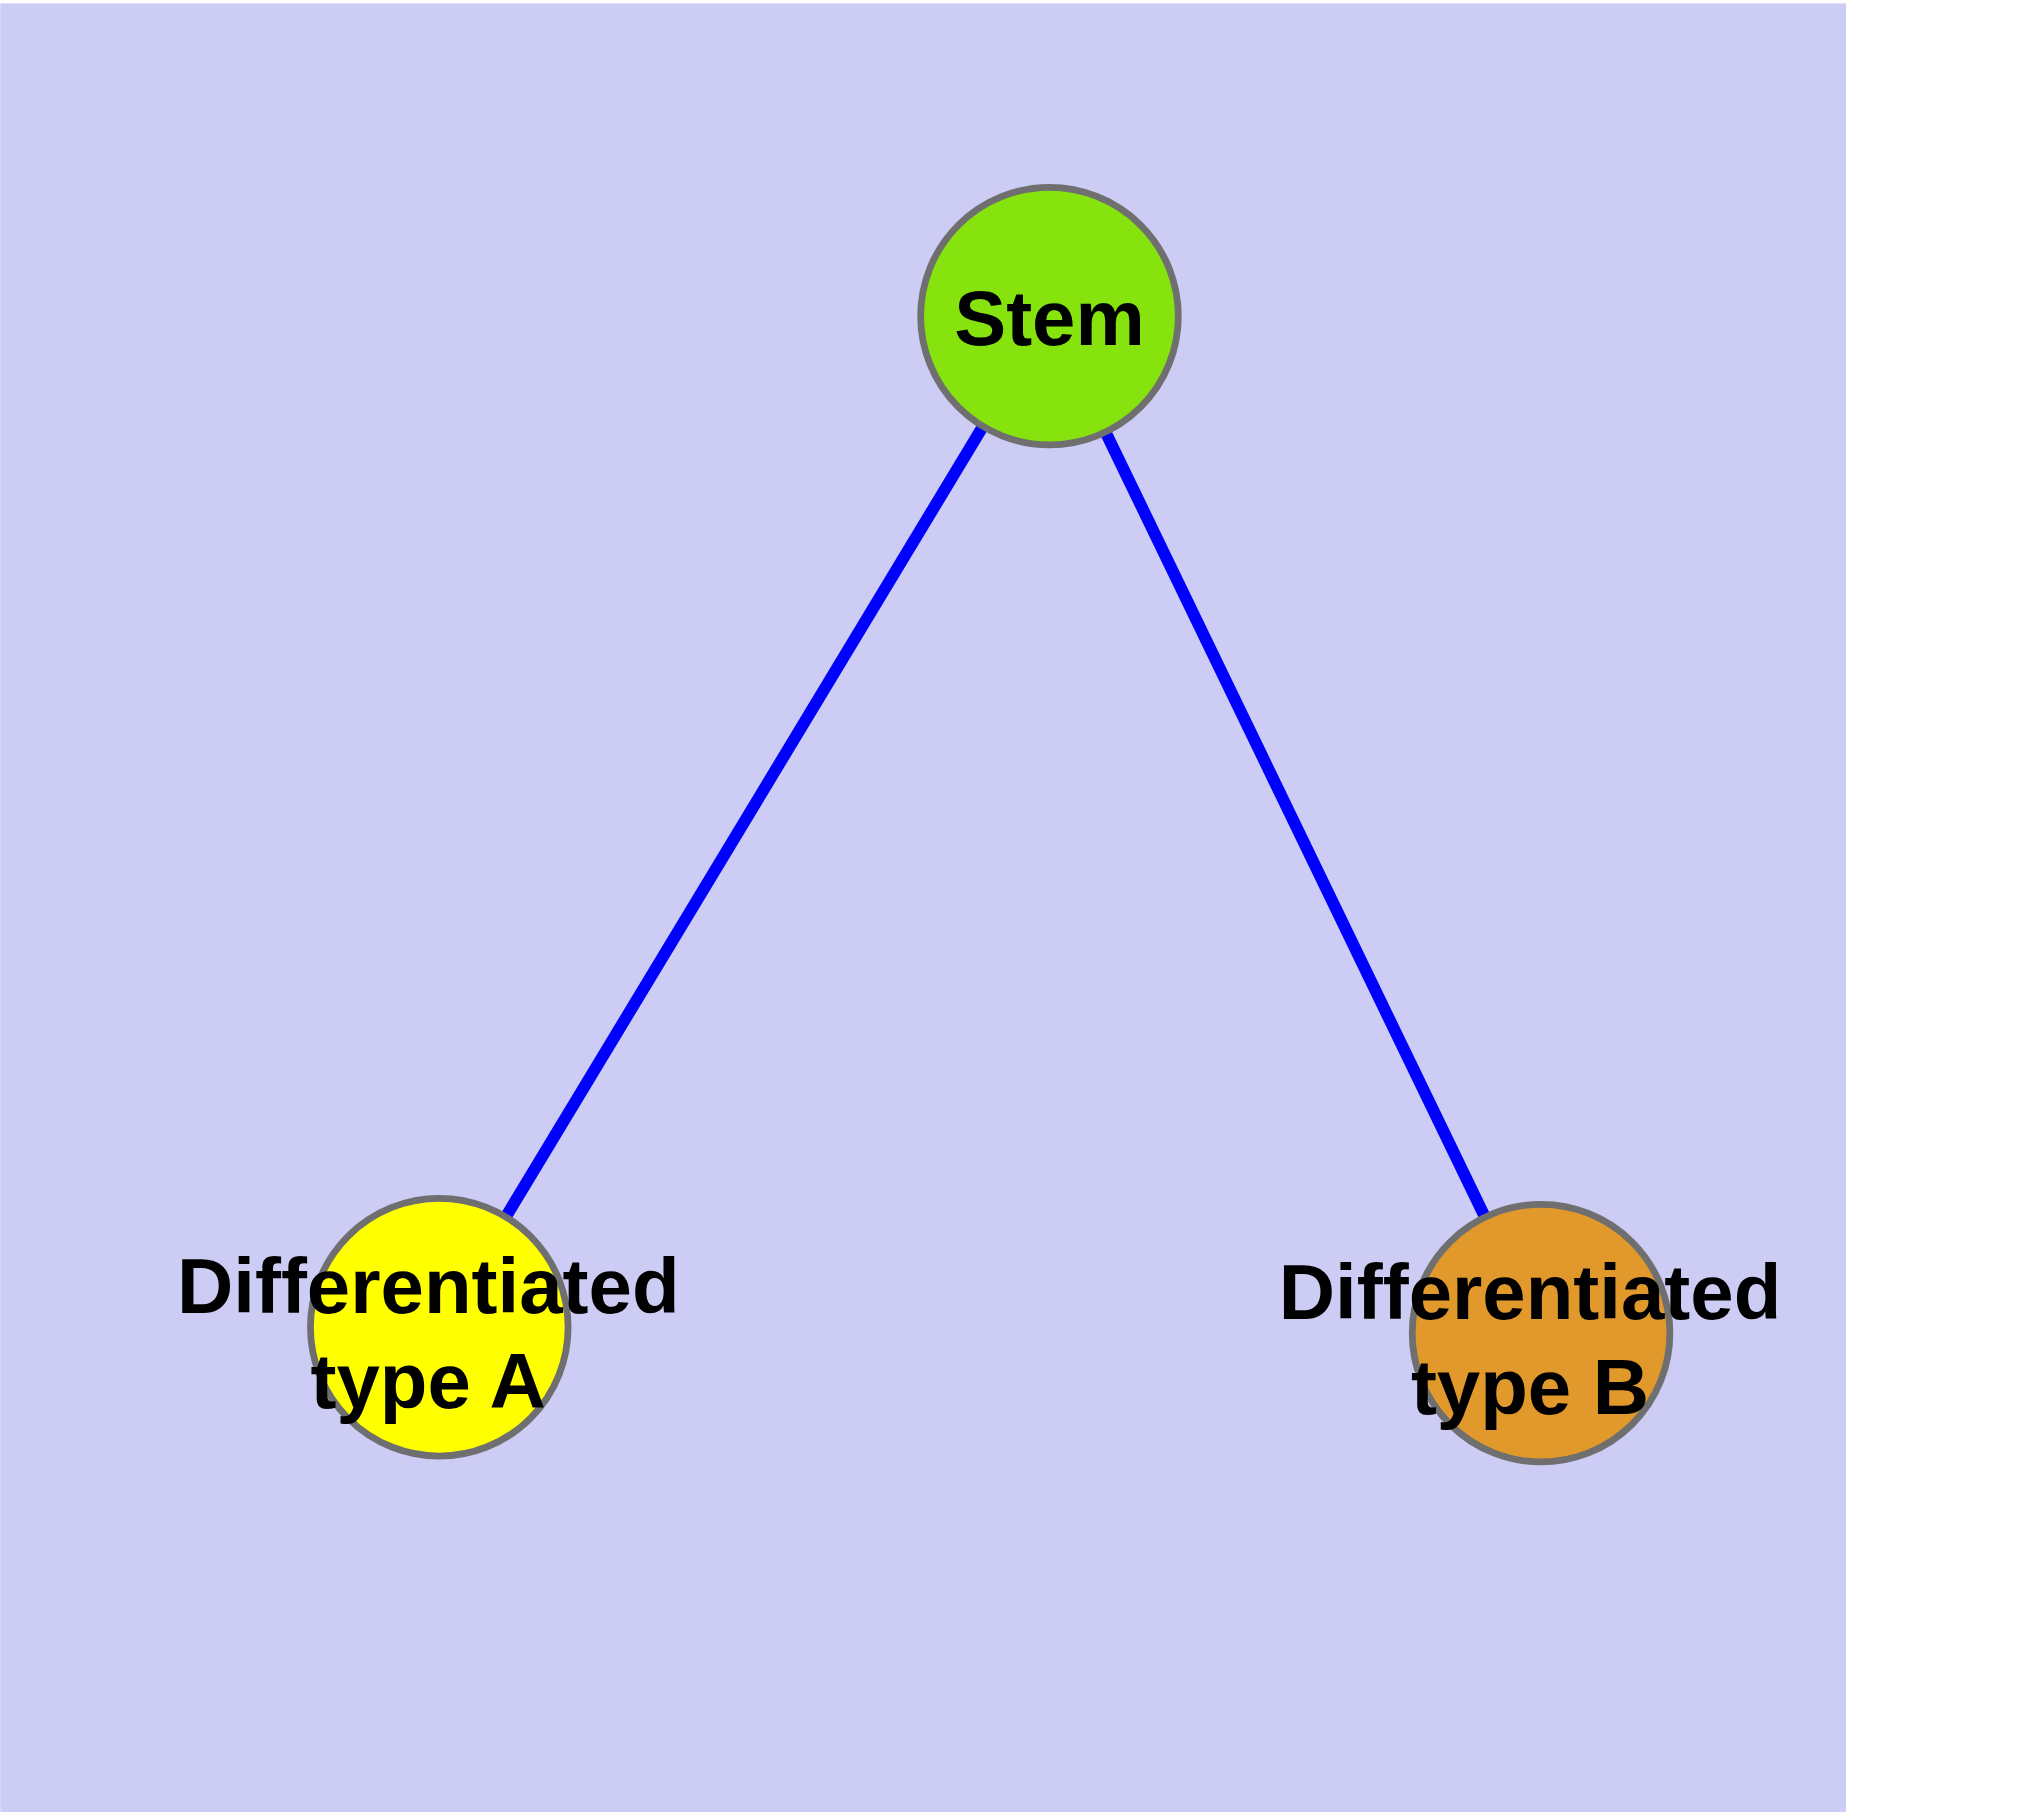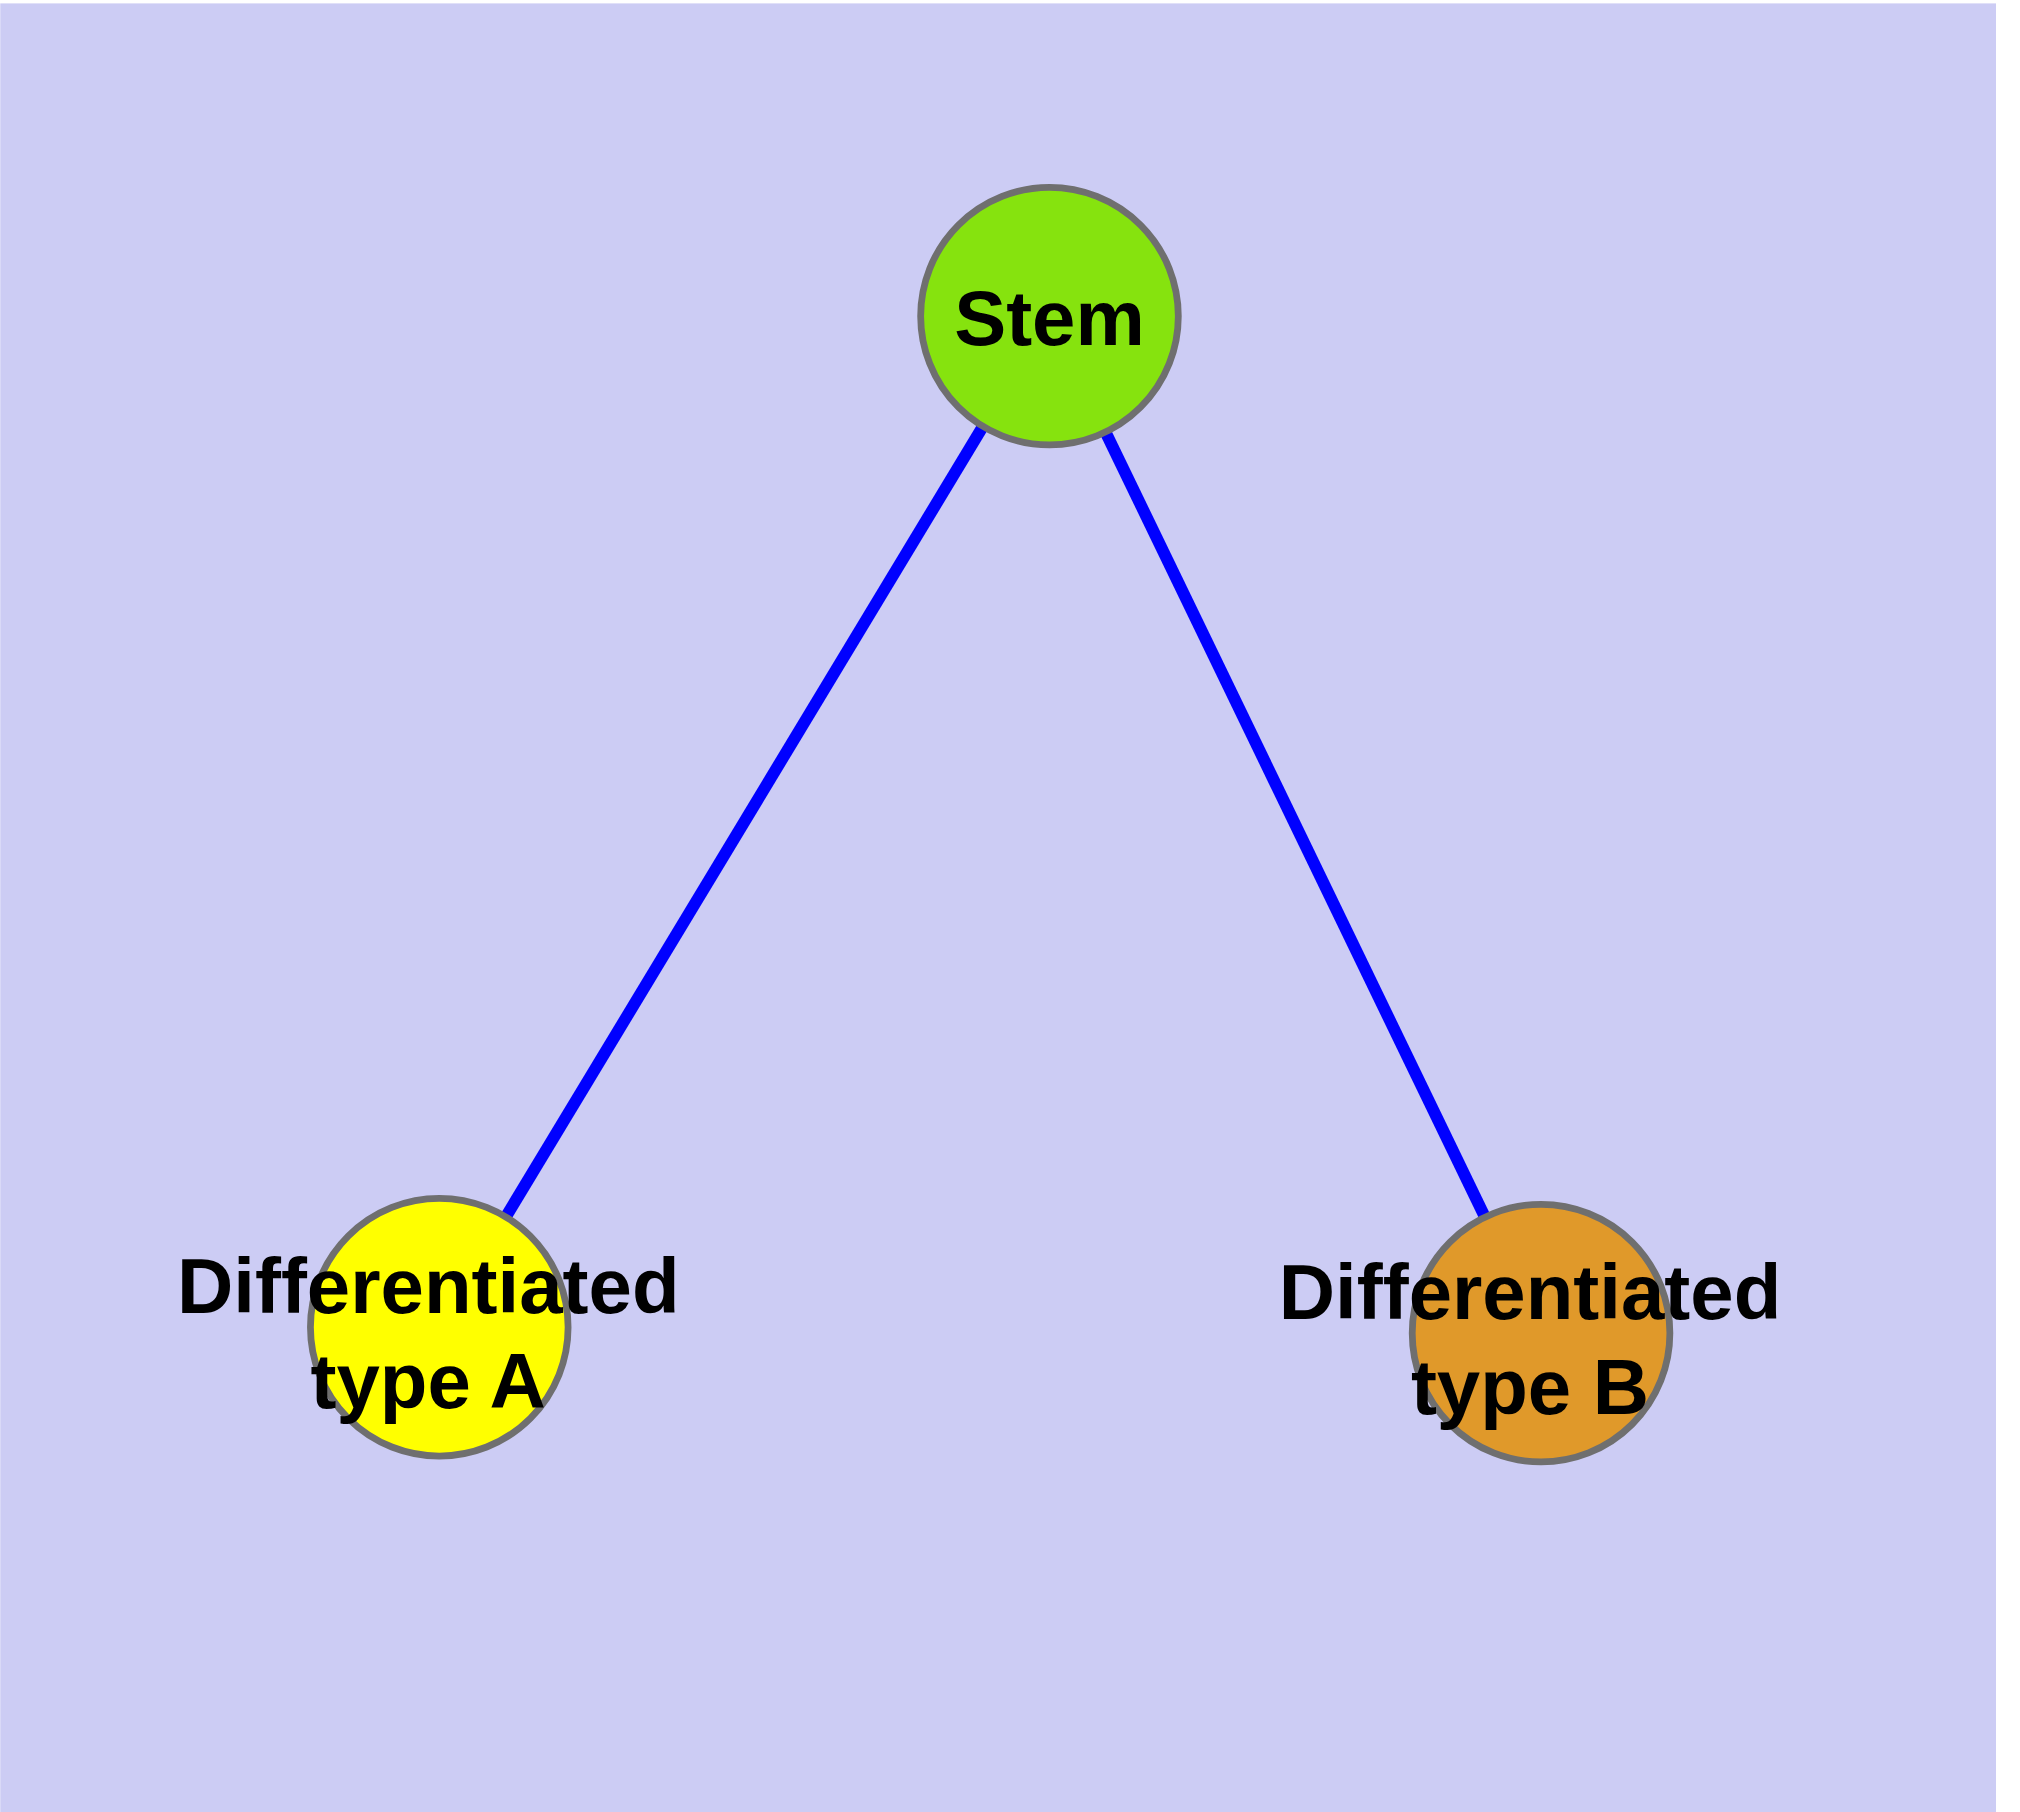--- a/index.html
+++ b/index.html
@@ -2,21 +2,21 @@
 <html style="font-size:13.6px"><head>
 <meta charset="utf-8">
 <style>
   html, body {
     margin: 0;
     padding: 0;
     background: #FFFFFF;
   }
   .canvas-wrap {
     position: relative;
-    width: 1996px;
+    width: 1846px;
     height: 1812px;
     overflow: hidden;
   }
   svg.graph {
     display: block;
     width: 2021px;
     height: 1812px;
   }
   .node-circle {
     stroke-width: 8px;

